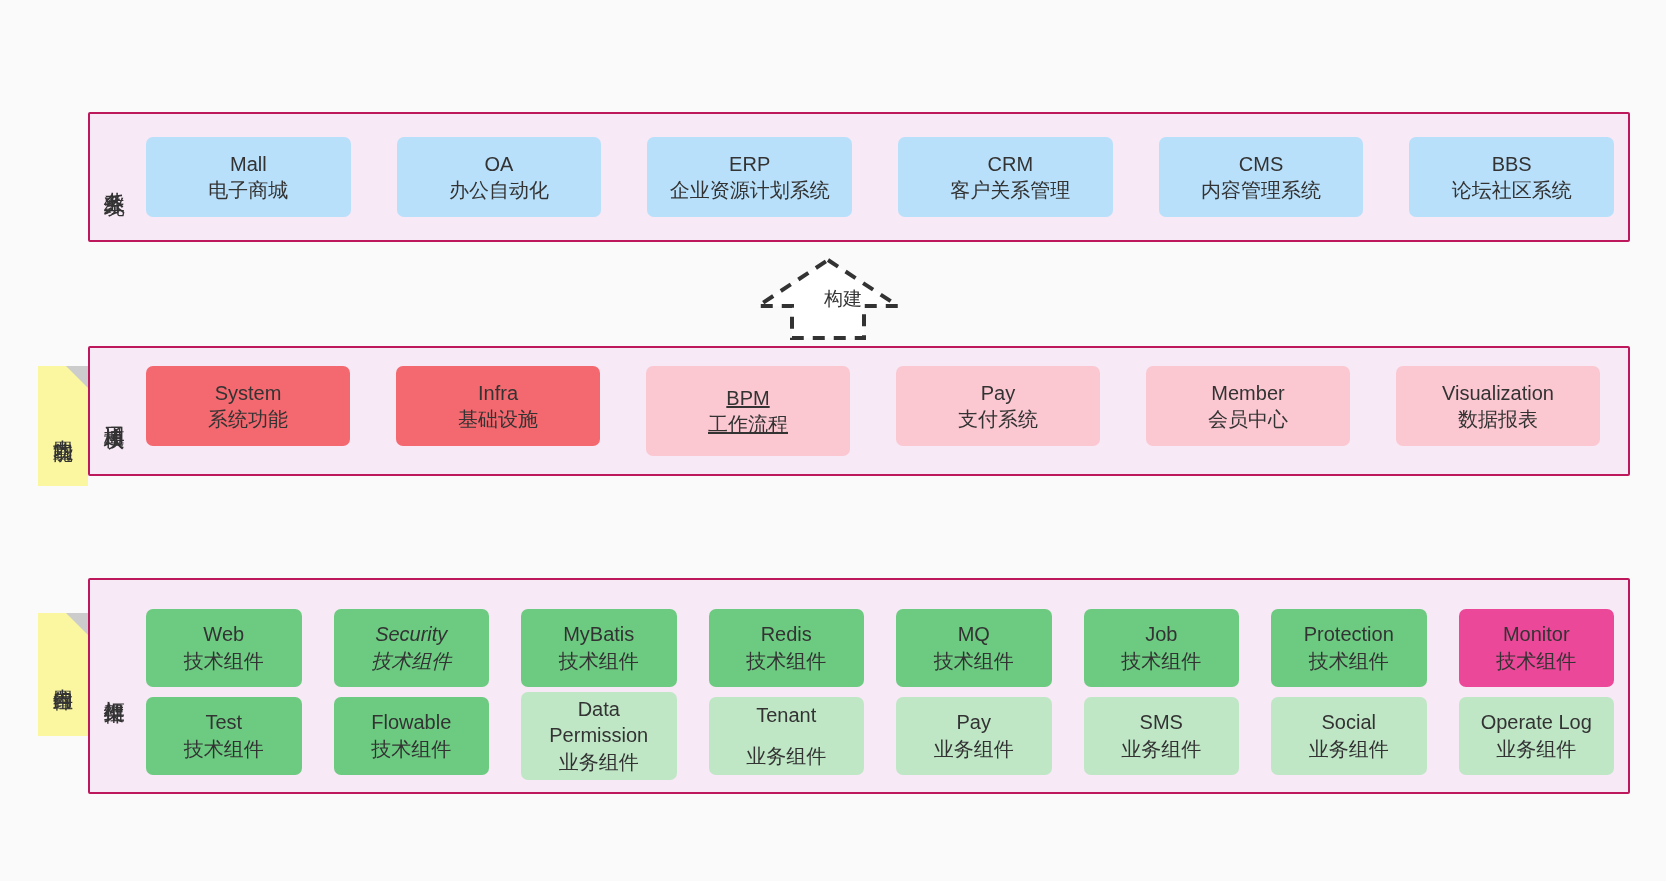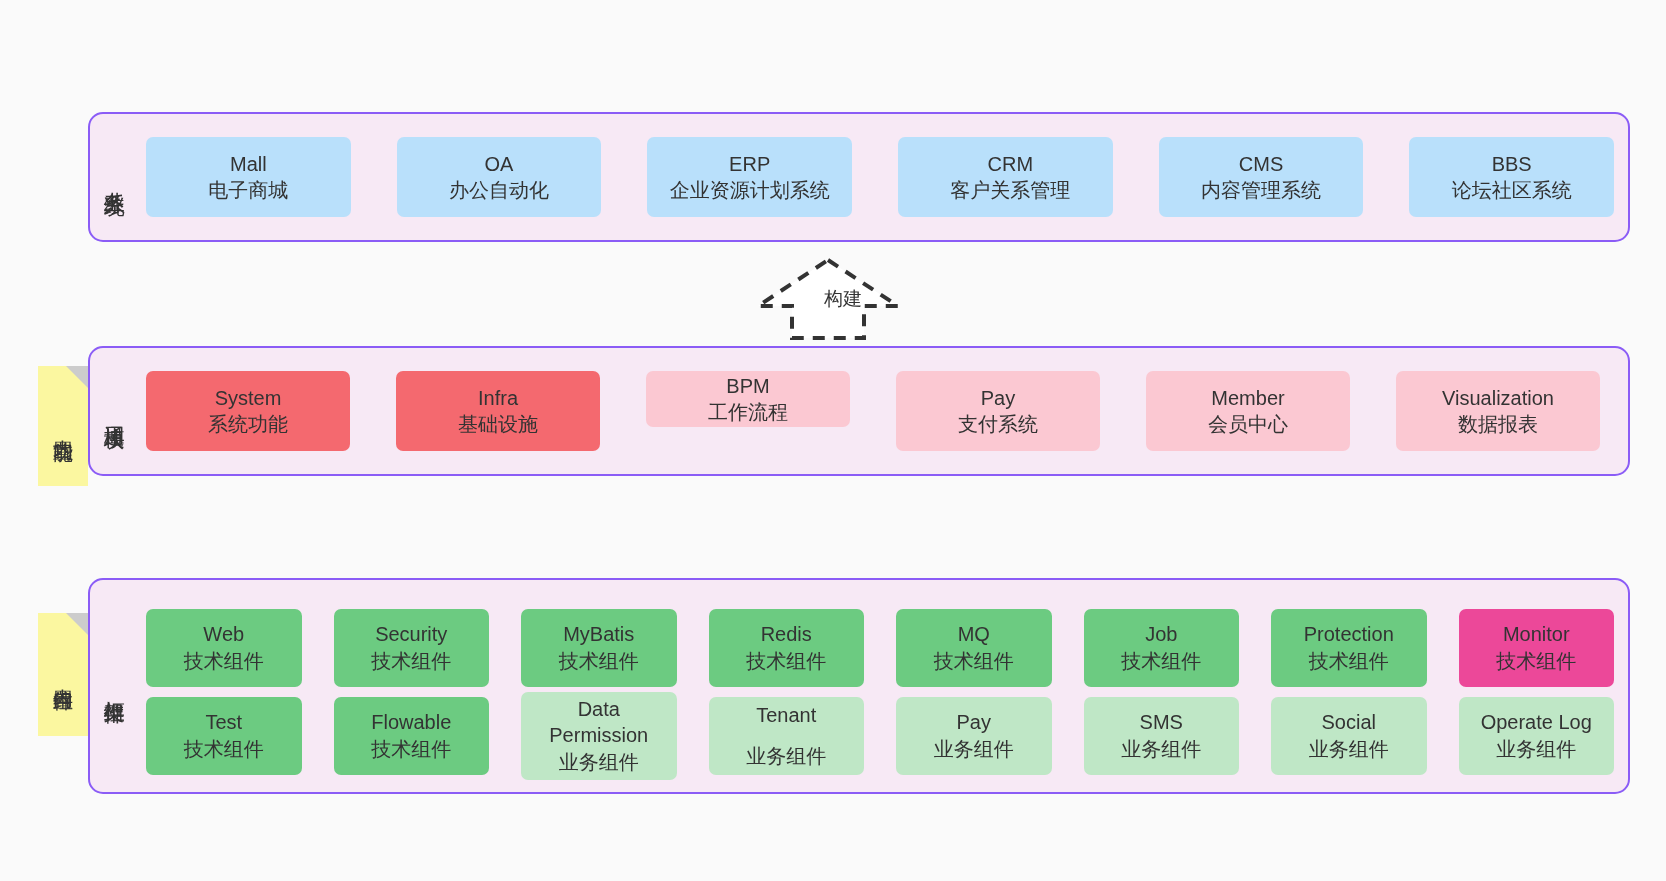--- a/index.html
+++ b/index.html
@@ -21,22 +21,22 @@
     left: 0; top: 0;
     width: 1666px;
     height: 881px;
   }
 
   
   .layer {
     position: absolute;
     box-sizing: border-box;
     background: #f7e9f5;
-    border: 2px solid #8b5cf6;
-    border-radius: 15px;
+    border: 2px solid #be185d;
+    border-radius: 2px;
     display: flex;
     align-items: stretch;
   }
   .layer-title {
     flex: 0 0 auto;
     width: 44px;
     display: flex;
     align-items: center;
     justify-content: center;
     font-size: 21px;
@@ -180,21 +180,21 @@
     <div class="layer-body" style="padding: 0px 28px 0px 8px;">
       <div class="row" id="row-common">
           <div class="box red" style="flex: 1 1 0px; height: 80px; margin-right: 46px; background: rgb(244, 105, 111);">
             <div class="t1">System</div>
             <div class="t2">系统功能</div>
           </div>
           <div class="box red" style="flex: 1 1 0px; height: 80px; margin-right: 46px; background: rgb(244, 105, 111);">
             <div class="t1">Infra</div>
             <div class="t2">基础设施</div>
           </div>
-          <div class="box pink" style="flex: 1 1 0px; height: 56px; margin-right: 46px; background: rgb(251, 200, 210);">
+          <div class="box pink" style="flex: 1 1 0px; height: 90px; margin-right: 46px; background: rgb(251, 200, 210); text-decoration: underline;">
             <div class="t1">BPM</div>
             <div class="t2">工作流程</div>
           </div>
           <div class="box pink" style="flex: 1 1 0px; height: 80px; margin-right: 46px; background: rgb(251, 200, 210);">
             <div class="t1">Pay</div>
             <div class="t2">支付系统</div>
           </div>
           <div class="box pink" style="flex: 1 1 0px; height: 80px; margin-right: 46px; background: rgb(251, 200, 210);">
             <div class="t1">Member</div>
             <div class="t2">会员中心</div>
@@ -213,21 +213,21 @@
     <span>内置组件</span>
   </div>
   <div class="layer" id="layer-framework" style="left:88px; top:578px; width:1542px; height:216px;">
     <div class="layer-title">框架组件</div>
     <div class="layer-body" style="padding: 16px 14px 0px 8px;">
       <div class="row" id="row-framework-1" style="margin-bottom:10px;">
           <div class="box green" style="flex: 1 1 0px; height: 78px; margin-right: 32px; background: rgb(108, 203, 129);">
             <div class="t1">Web</div>
             <div class="t2">技术组件</div>
           </div>
-          <div class="box green" style="flex: 1 1 0px; height: 78px; margin-right: 32px; background: rgb(108, 203, 129);">
+          <div class="box green" style="flex: 1 1 0px; height: 78px; margin-right: 32px; background: rgb(108, 203, 129); font-style: italic;">
             <div class="t1">Security</div>
             <div class="t2">技术组件</div>
           </div>
           <div class="box green" style="flex: 1 1 0px; height: 78px; margin-right: 32px; background: rgb(108, 203, 129);">
             <div class="t1">MyBatis</div>
             <div class="t2">技术组件</div>
           </div>
           <div class="box green" style="flex: 1 1 0px; height: 78px; margin-right: 32px; background: rgb(108, 203, 129);">
             <div class="t1">Redis</div>
             <div class="t2">技术组件</div>

